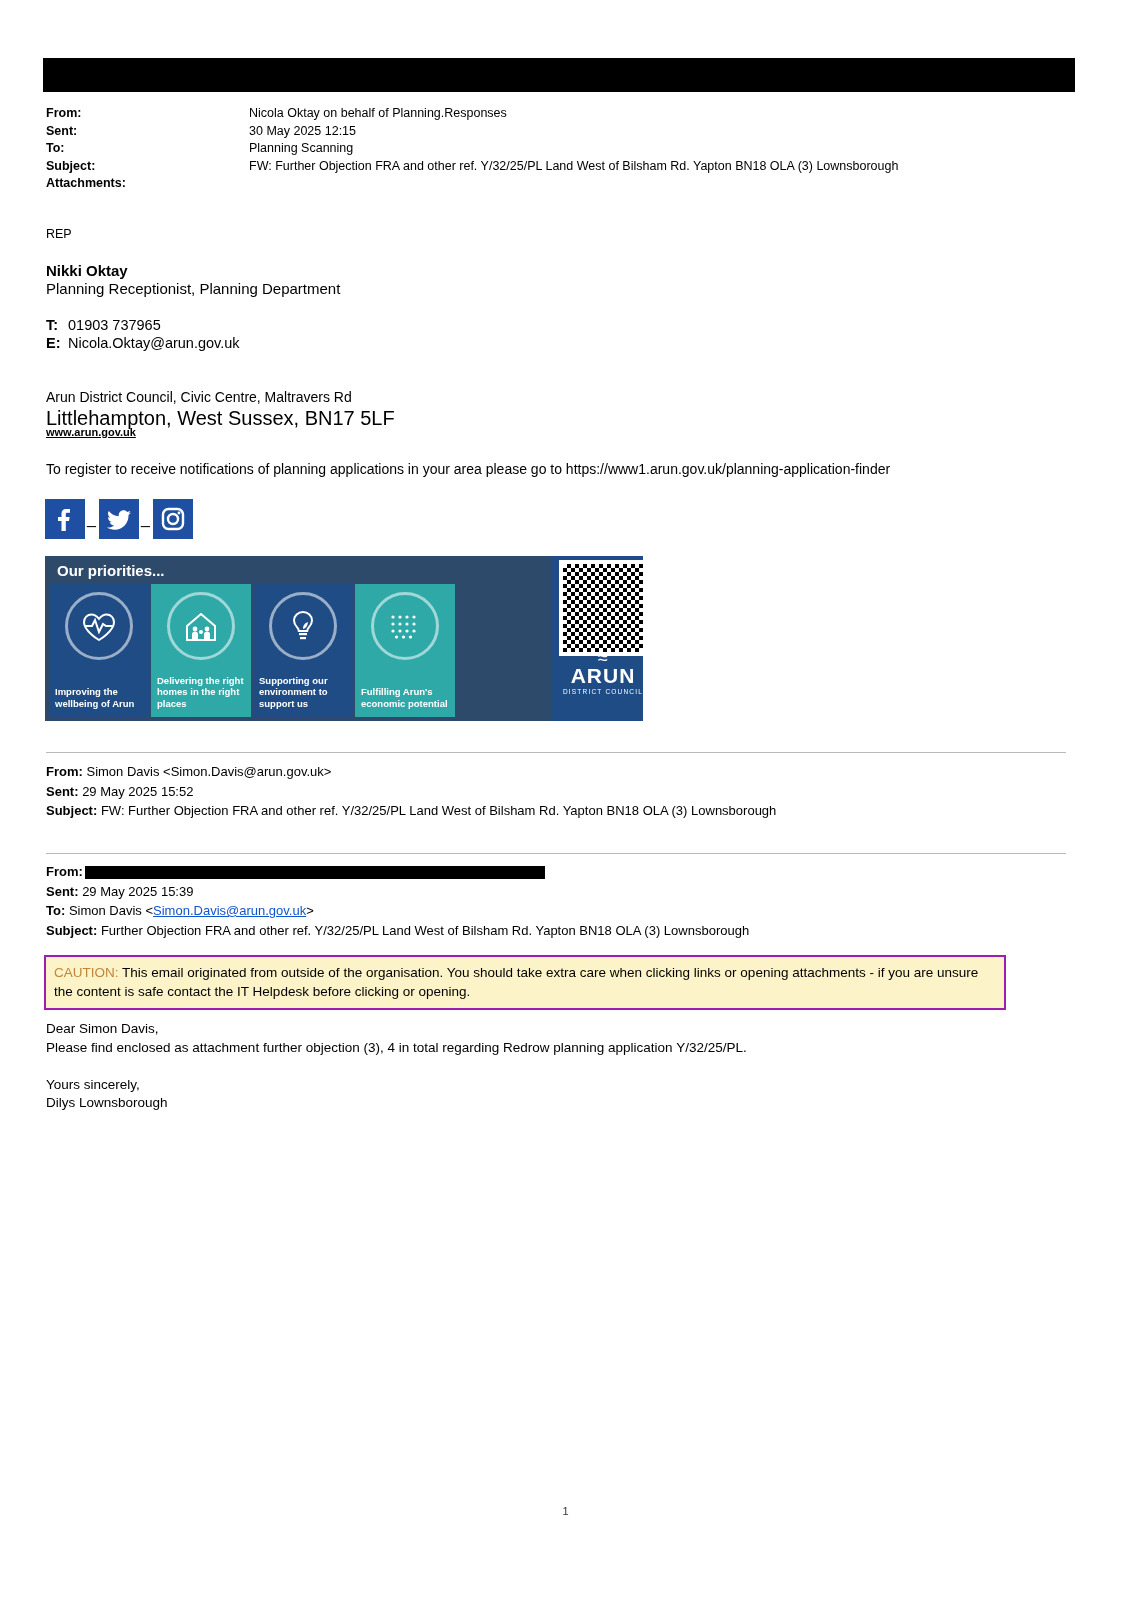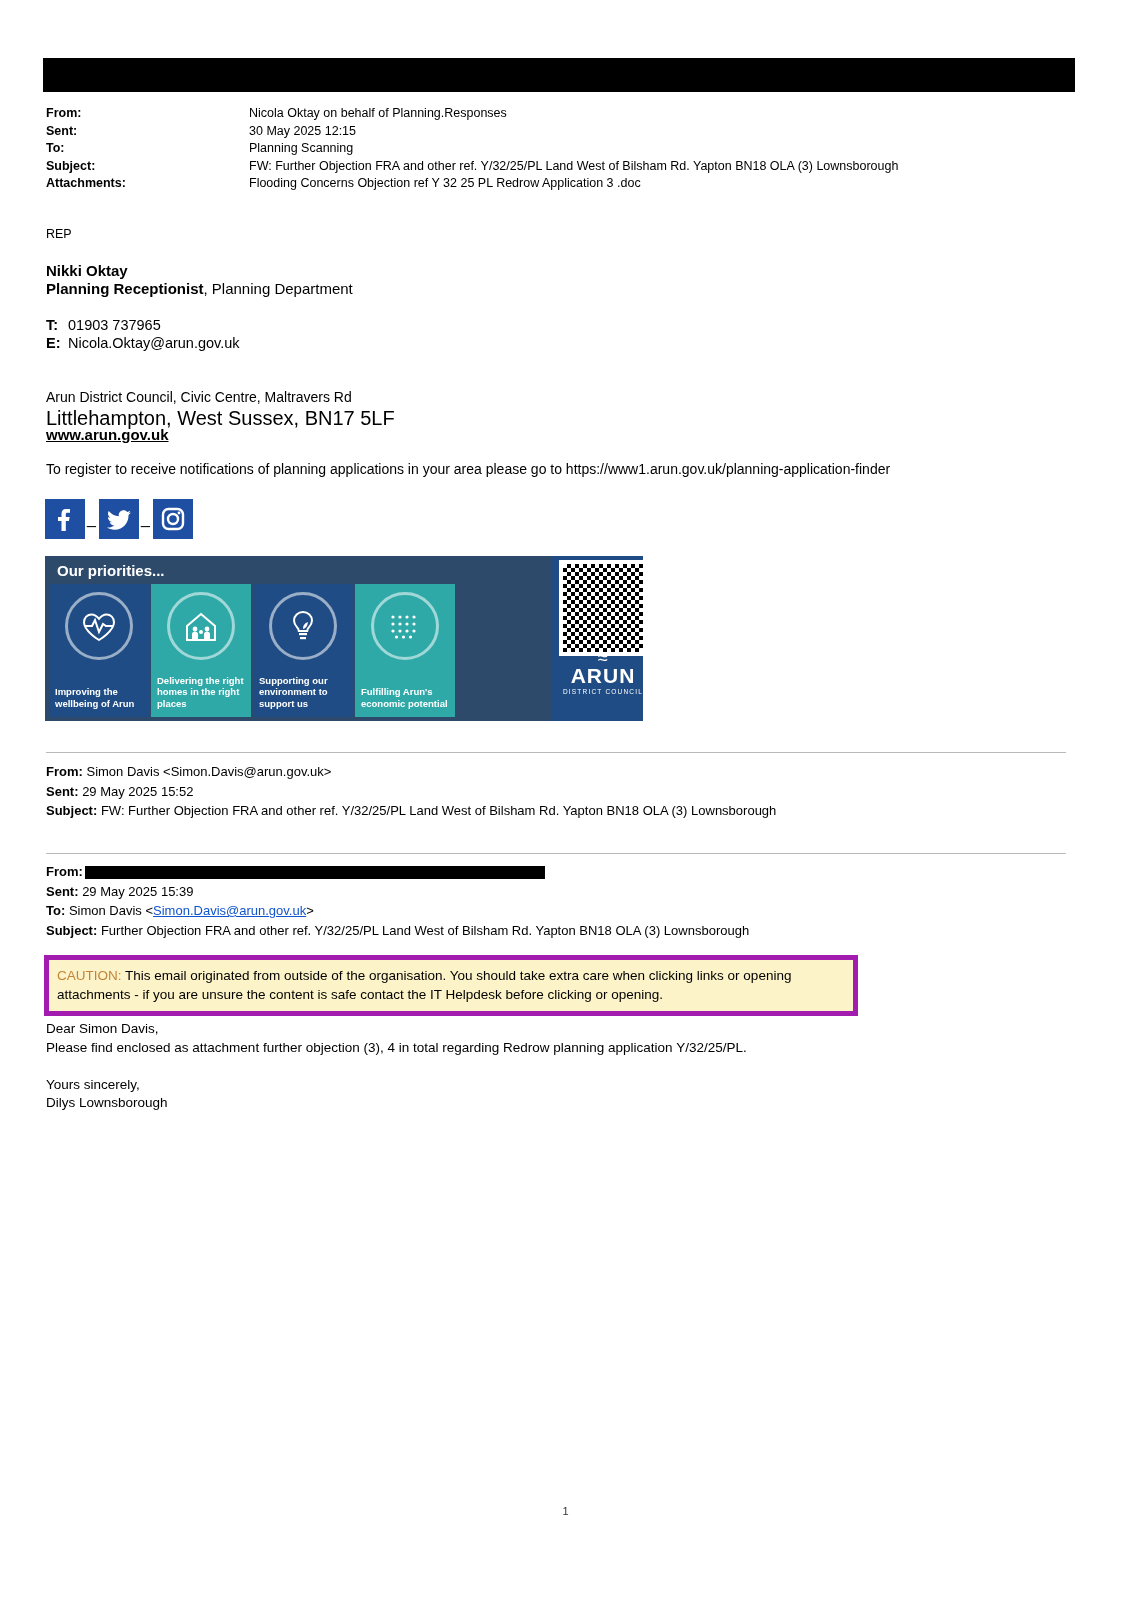--- a/index.html
+++ b/index.html
@@ -66,21 +66,21 @@
     top: 262px;
     font-size: 15px;
     font-weight: bold;
   }
   .sig-role {
     position: absolute;
     left: 46px;
     top: 280px;
     font-size: 15px;
   }
-  .sig-role b { font-weight: bold; }
+  .sig-role b { font-weight: normal; }
   .contact-t {
     position: absolute;
     left: 46px;
     top: 317px;
     font-size: 14.5px;
   }
   .contact-e {
     position: absolute;
     left: 46px;
     top: 335px;
@@ -100,21 +100,21 @@
   .addr2 {
     position: absolute;
     left: 46px;
     top: 407px;
     font-size: 20px;
   }
   .web {
     position: absolute;
     left: 46px;
     top: 426px;
-    font-size: 15px;
+    font-size: 11px;
     font-weight: bold;
     text-decoration: underline;
   }
   .register {
     position: absolute;
     left: 46px;
     top: 461px;
     font-size: 14px;
   }
 
@@ -273,24 +273,24 @@
   a.link {
     color: #1155cc;
     text-decoration: underline;
   }
 
   
   .caution {
     position: absolute;
     left: 44px;
     top: 955px;
-    width: 814px;
+    width: 962px;
     box-sizing: border-box;
     background: #fdf3c8;
-    border: 5px solid #a21caf;
+    border: 2px solid #a21caf;
     padding: 6px 8px 7px 8px;
     font-size: 13.5px;
     line-height: 19px;
   }
   .caution .word {
     color: #c0853a;
   }
 
   
   .body-text {
@@ -329,21 +329,20 @@
     <div class="hdr-row">
       <div class="hdr-label">To:</div>
       <div class="hdr-value">Planning Scanning</div>
     </div>
     <div class="hdr-row">
       <div class="hdr-label">Subject:</div>
       <div class="hdr-value">FW: Further Objection FRA and other ref. Y/32/25/PL Land West of Bilsham Rd. Yapton BN18 OLA (3) Lownsborough</div>
     </div>
     <div class="hdr-row">
       <div class="hdr-label">Attachments:</div>
-      <div class="hdr-value">Flooding Concerns Objection  ref Y 32 25 PL Redrow Application 3    .doc</div>
     </div>
   </div>
 
   <div class="rep">REP</div>
   <div class="sig-name">Nikki Oktay</div>
   <div class="sig-role"><b>Planning Receptionist</b><span>, Planning Department</span></div>
 
   <div class="contact-t">
     <span class="lbl">T:</span><span>01903 737965</span>
   </div>

